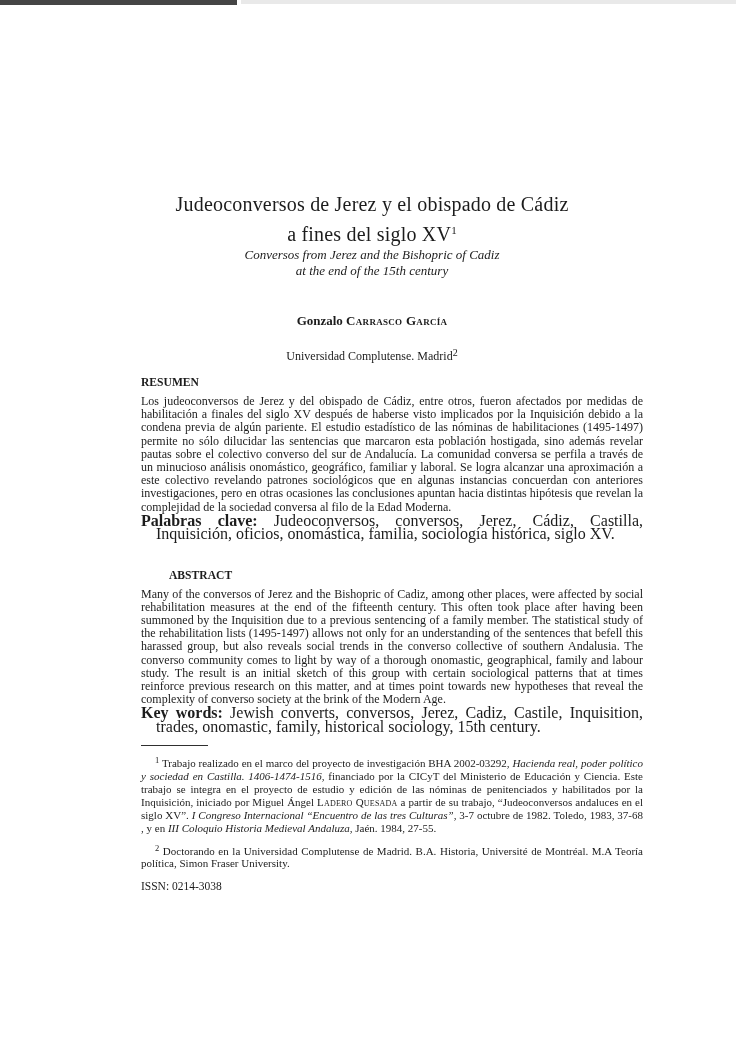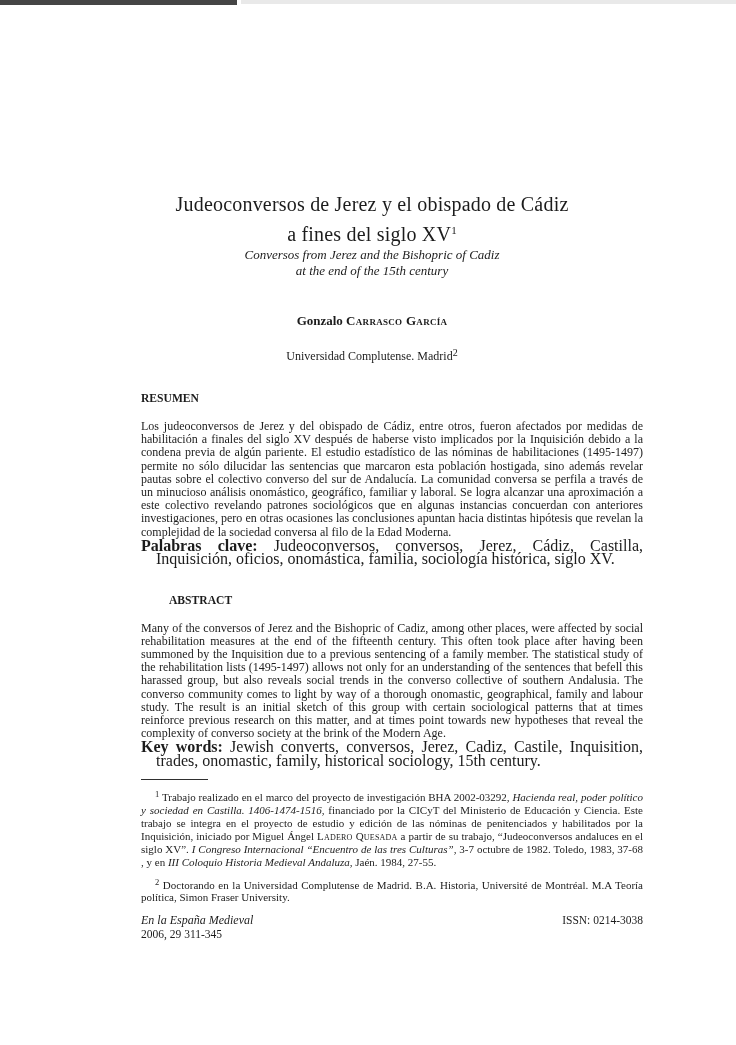--- a/index.html
+++ b/index.html
@@ -32,25 +32,25 @@
 
   .subtitle { font-size: 13px; line-height: 16px; font-style: italic; }
 
   .author { margin-top: 34px; font-size: 13px; line-height: 15px; font-weight: bold; }
   .author .lastname { font-variant: small-caps; letter-spacing: 0.3px; }
 
   .affiliation { margin-top: 17px; font-size: 12px; line-height: 15px; }
   .affiliation .sup { font-size: 10px; vertical-align: 4px; }
 
   .section-heading { font-weight: bold; font-size: 11.6px; line-height: 14px; }
-  .resumen-heading { margin-top: 28px; }
+  .resumen-heading { margin-top: 12px; }
   .abstract-heading { margin-top: 28px; margin-left: 28px; }
 
   .section-body {
-    margin-top: 14px;
+    margin-top: 5px;
     font-size: 12px; line-height: 13.2px;
     text-align: justify;
   }
   .keywords {
     font-size: 16px; line-height: 13.4px;
     text-align: justify;
     padding-left: 15px; text-indent: -15px;
   }
 
   .fn-separator {
@@ -115,20 +115,16 @@
     <div class="keywords"><b>Key words:</b><span> Jewish converts, conversos, Jerez, Cadiz, Castile, Inquisition, trades, onomastic, family, historical sociology, 15th century.</span></div>
   </div>
 
   <hr class="fn-separator">
 
   <div class="footnote"><span class="sup">1</span><span> Trabajo realizado en el marco del proyecto de investigación BHA 2002-03292, </span><span class="it">Hacienda real, poder político y sociedad en Castilla. 1406-1474-1516</span><span>, financiado por la CICyT del Ministerio de Educación y Ciencia. Este trabajo se integra en el proyecto de estudio y edición de las nóminas de penitenciados y habilitados por la Inquisición, iniciado por Miguel Ángel </span><span class="sc">Ladero Quesada</span><span> a partir de su trabajo, “Judeoconversos andaluces en el siglo XV”. </span><span class="it">I Congreso Internacional “Encuentro de las tres Culturas”</span><span>, 3-7 octubre de 1982. Toledo, 1983, 37-68 , y en </span><span class="it">III Coloquio Historia Medieval Andaluza</span><span>, Jaén. 1984, 27-55.</span></div>
 
   <div class="footnote"><span class="sup">2</span><span> Doctorando en la Universidad Complutense de Madrid. B.A. Historia, Université de Montréal. M.A Teoría política, Simon Fraser University.</span></div>
 
   <div class="footer">
-    <div>
-      <div class="journal">En la España Medieval</div>
-      <div class="volume">2006, 29 311-345</div>
-    </div>
     <div class="issn">ISSN: 0214-3038</div>
   </div>
 
 </div>
 
 </body></html>

